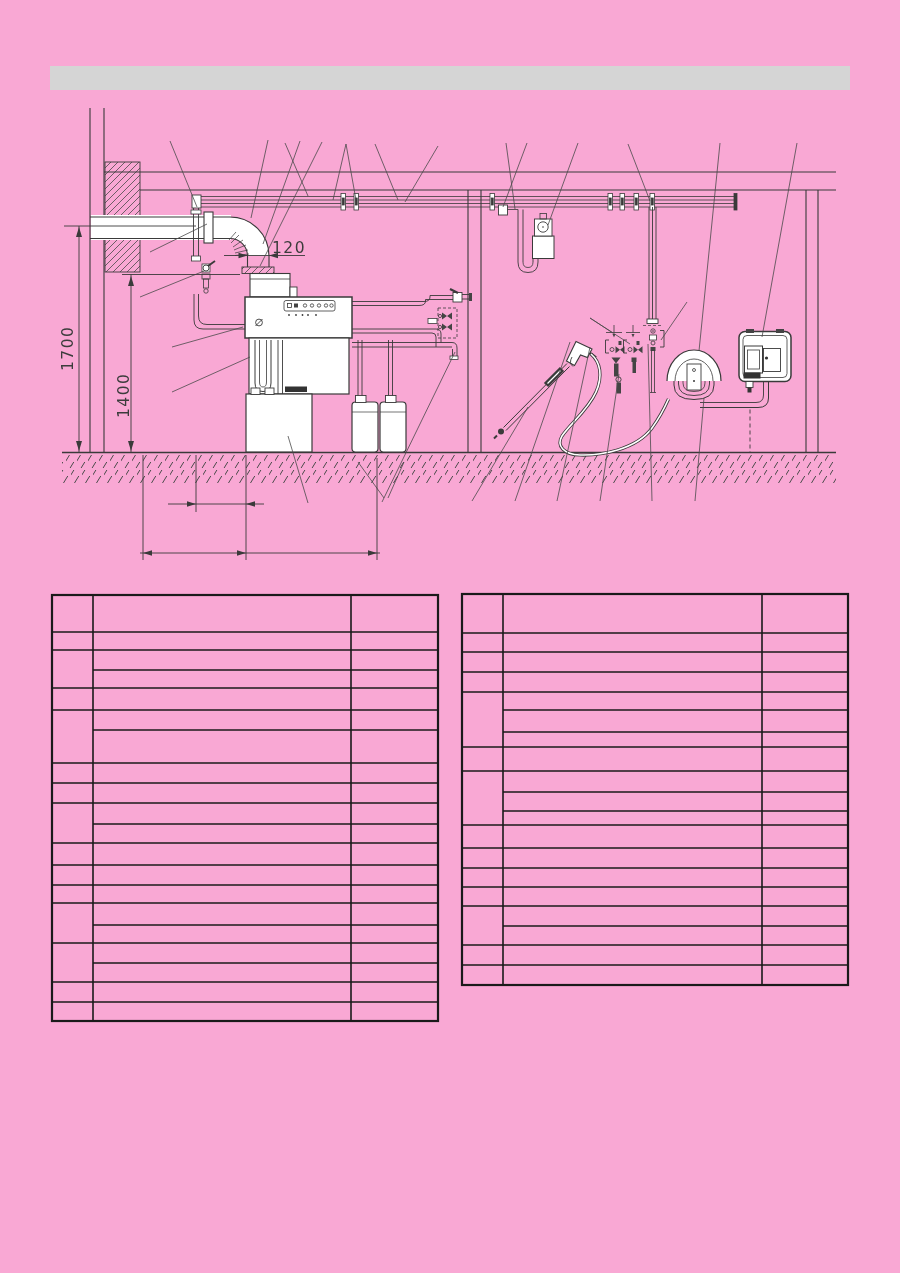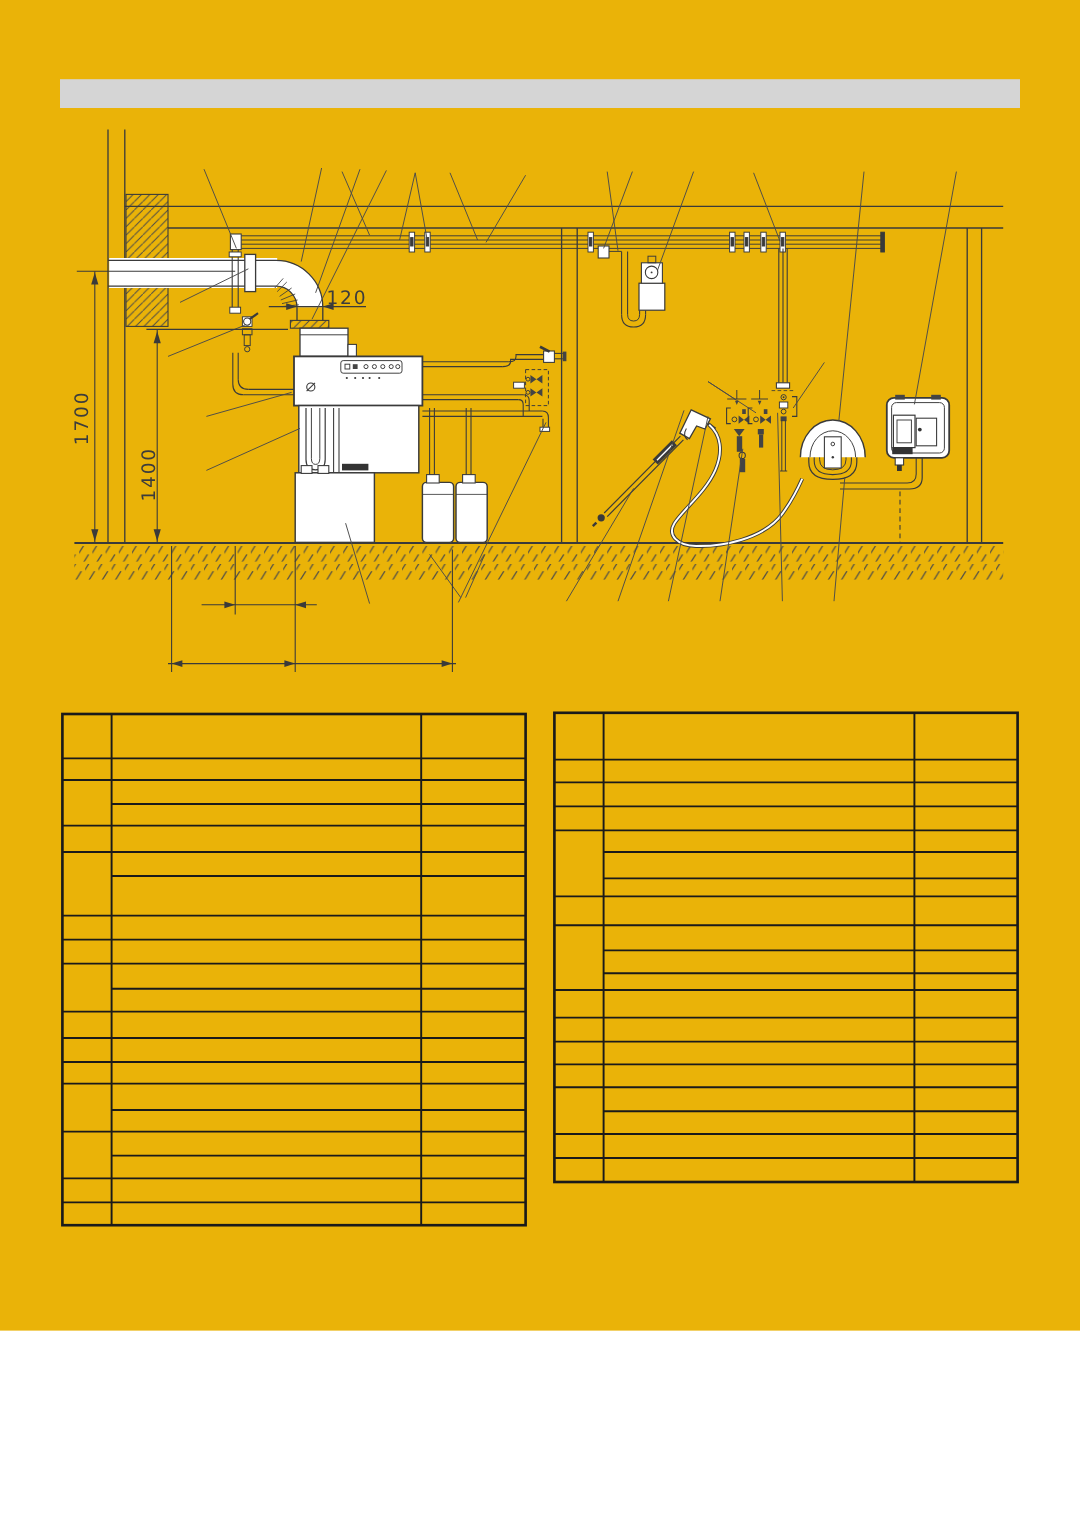--- a/index.html
+++ b/index.html
@@ -1,16 +1,16 @@
 <!DOCTYPE html>
 <html><head>
 <meta charset="utf-8">
 <style>
   html,body{margin:0;padding:0;background:#fff;}
-  .page{position:relative;width:900px;height:1109px;background:#eab308;overflow:hidden;
+  .page{position:relative;width:900px;height:1273px;background:#f9a8d4;overflow:hidden;
         font-family:"DejaVu Sans",sans-serif;}
   .header-bar{position:absolute;left:50px;top:66px;width:800px;height:24px;background:#d5d5d5;}
   svg.fig{position:absolute;left:0;top:0;}
   .dimtext{font-family:"DejaVu Sans",sans-serif;font-size:15.5px;fill:#3c3c3c;letter-spacing:1.5px;}
 </style>
 </head>
 <body>
 
 <div class="page">
   <div class="header-bar" style="background: rgb(213, 213, 213);"></div>

